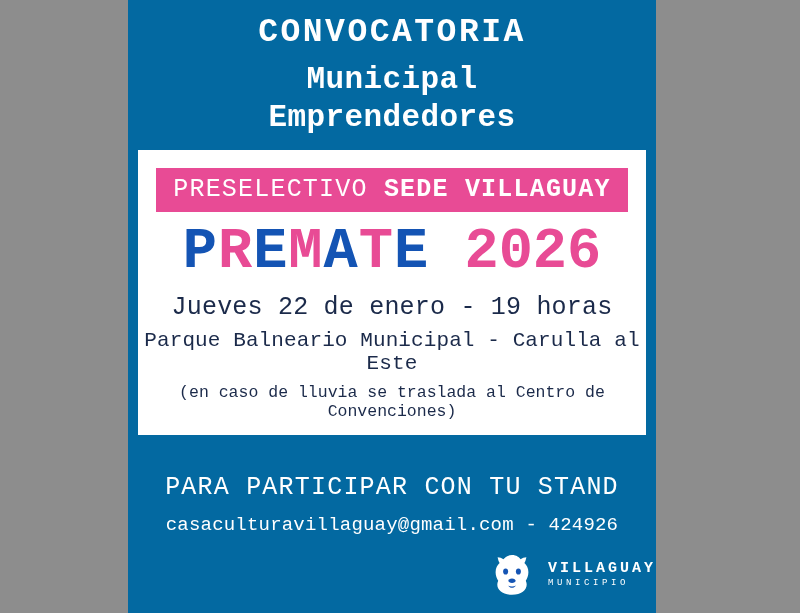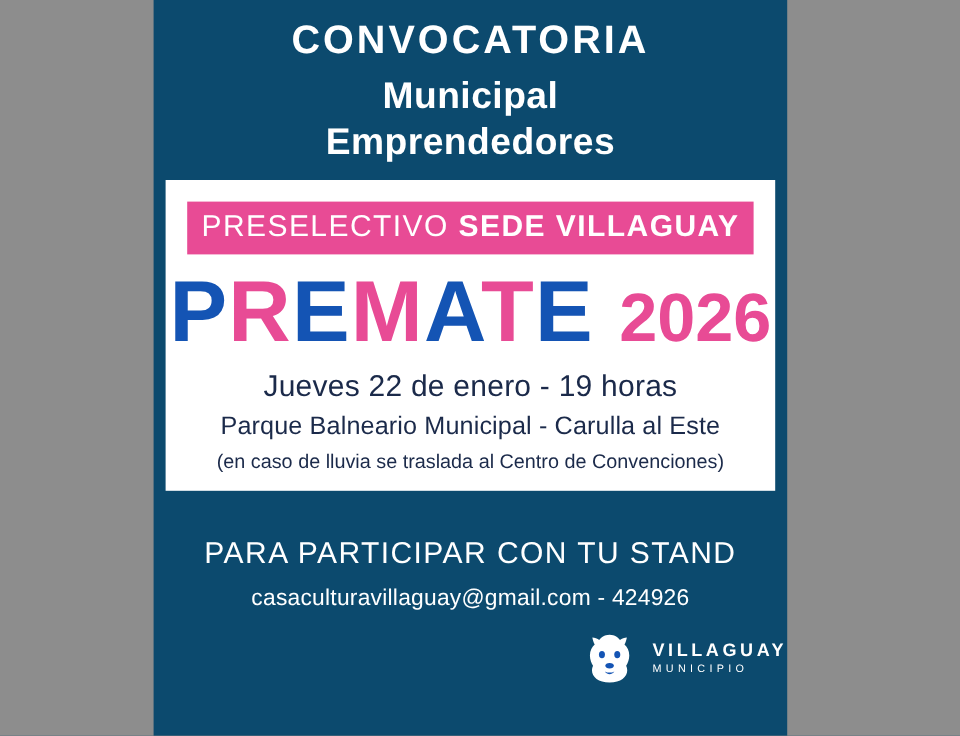--- a/index.html
+++ b/index.html
@@ -18,24 +18,25 @@
     width: 800px;
     height: 613px;
     background: #8d8d8d;
   }
   .poster {
     position: absolute;
     left: 128px;
     top: 0;
     width: 528px;
     height: 613px;
-    background: #0c4a6e;
+    background: #0369a1;
     display: flex;
     flex-direction: column;
     align-items: center;
+    font-family: Liberation Mono, monospace;
   }
 
   
   .header {
     width: 100%;
     padding-top: 14px;
     text-align: center;
     color: #ffffff;
   }
   .header .line1 {
@@ -78,21 +79,21 @@
   }
   .ribbon .thin { font-weight: normal; }
   .ribbon .bold { font-weight: bold; }
 
   .premate {
     margin-top: 12px;
     line-height: 1;
     white-space: nowrap;
   }
   .premate .word {
-    font-size: 72px;
+    font-size: 57px;
     font-weight: bold;
     letter-spacing: 1px;
   }
   .premate .year {
     font-size: 57px;
     font-weight: bold;
     letter-spacing: 0px;
     color: #e84b95;
   }
   .l-b { color: #1454b4; }

